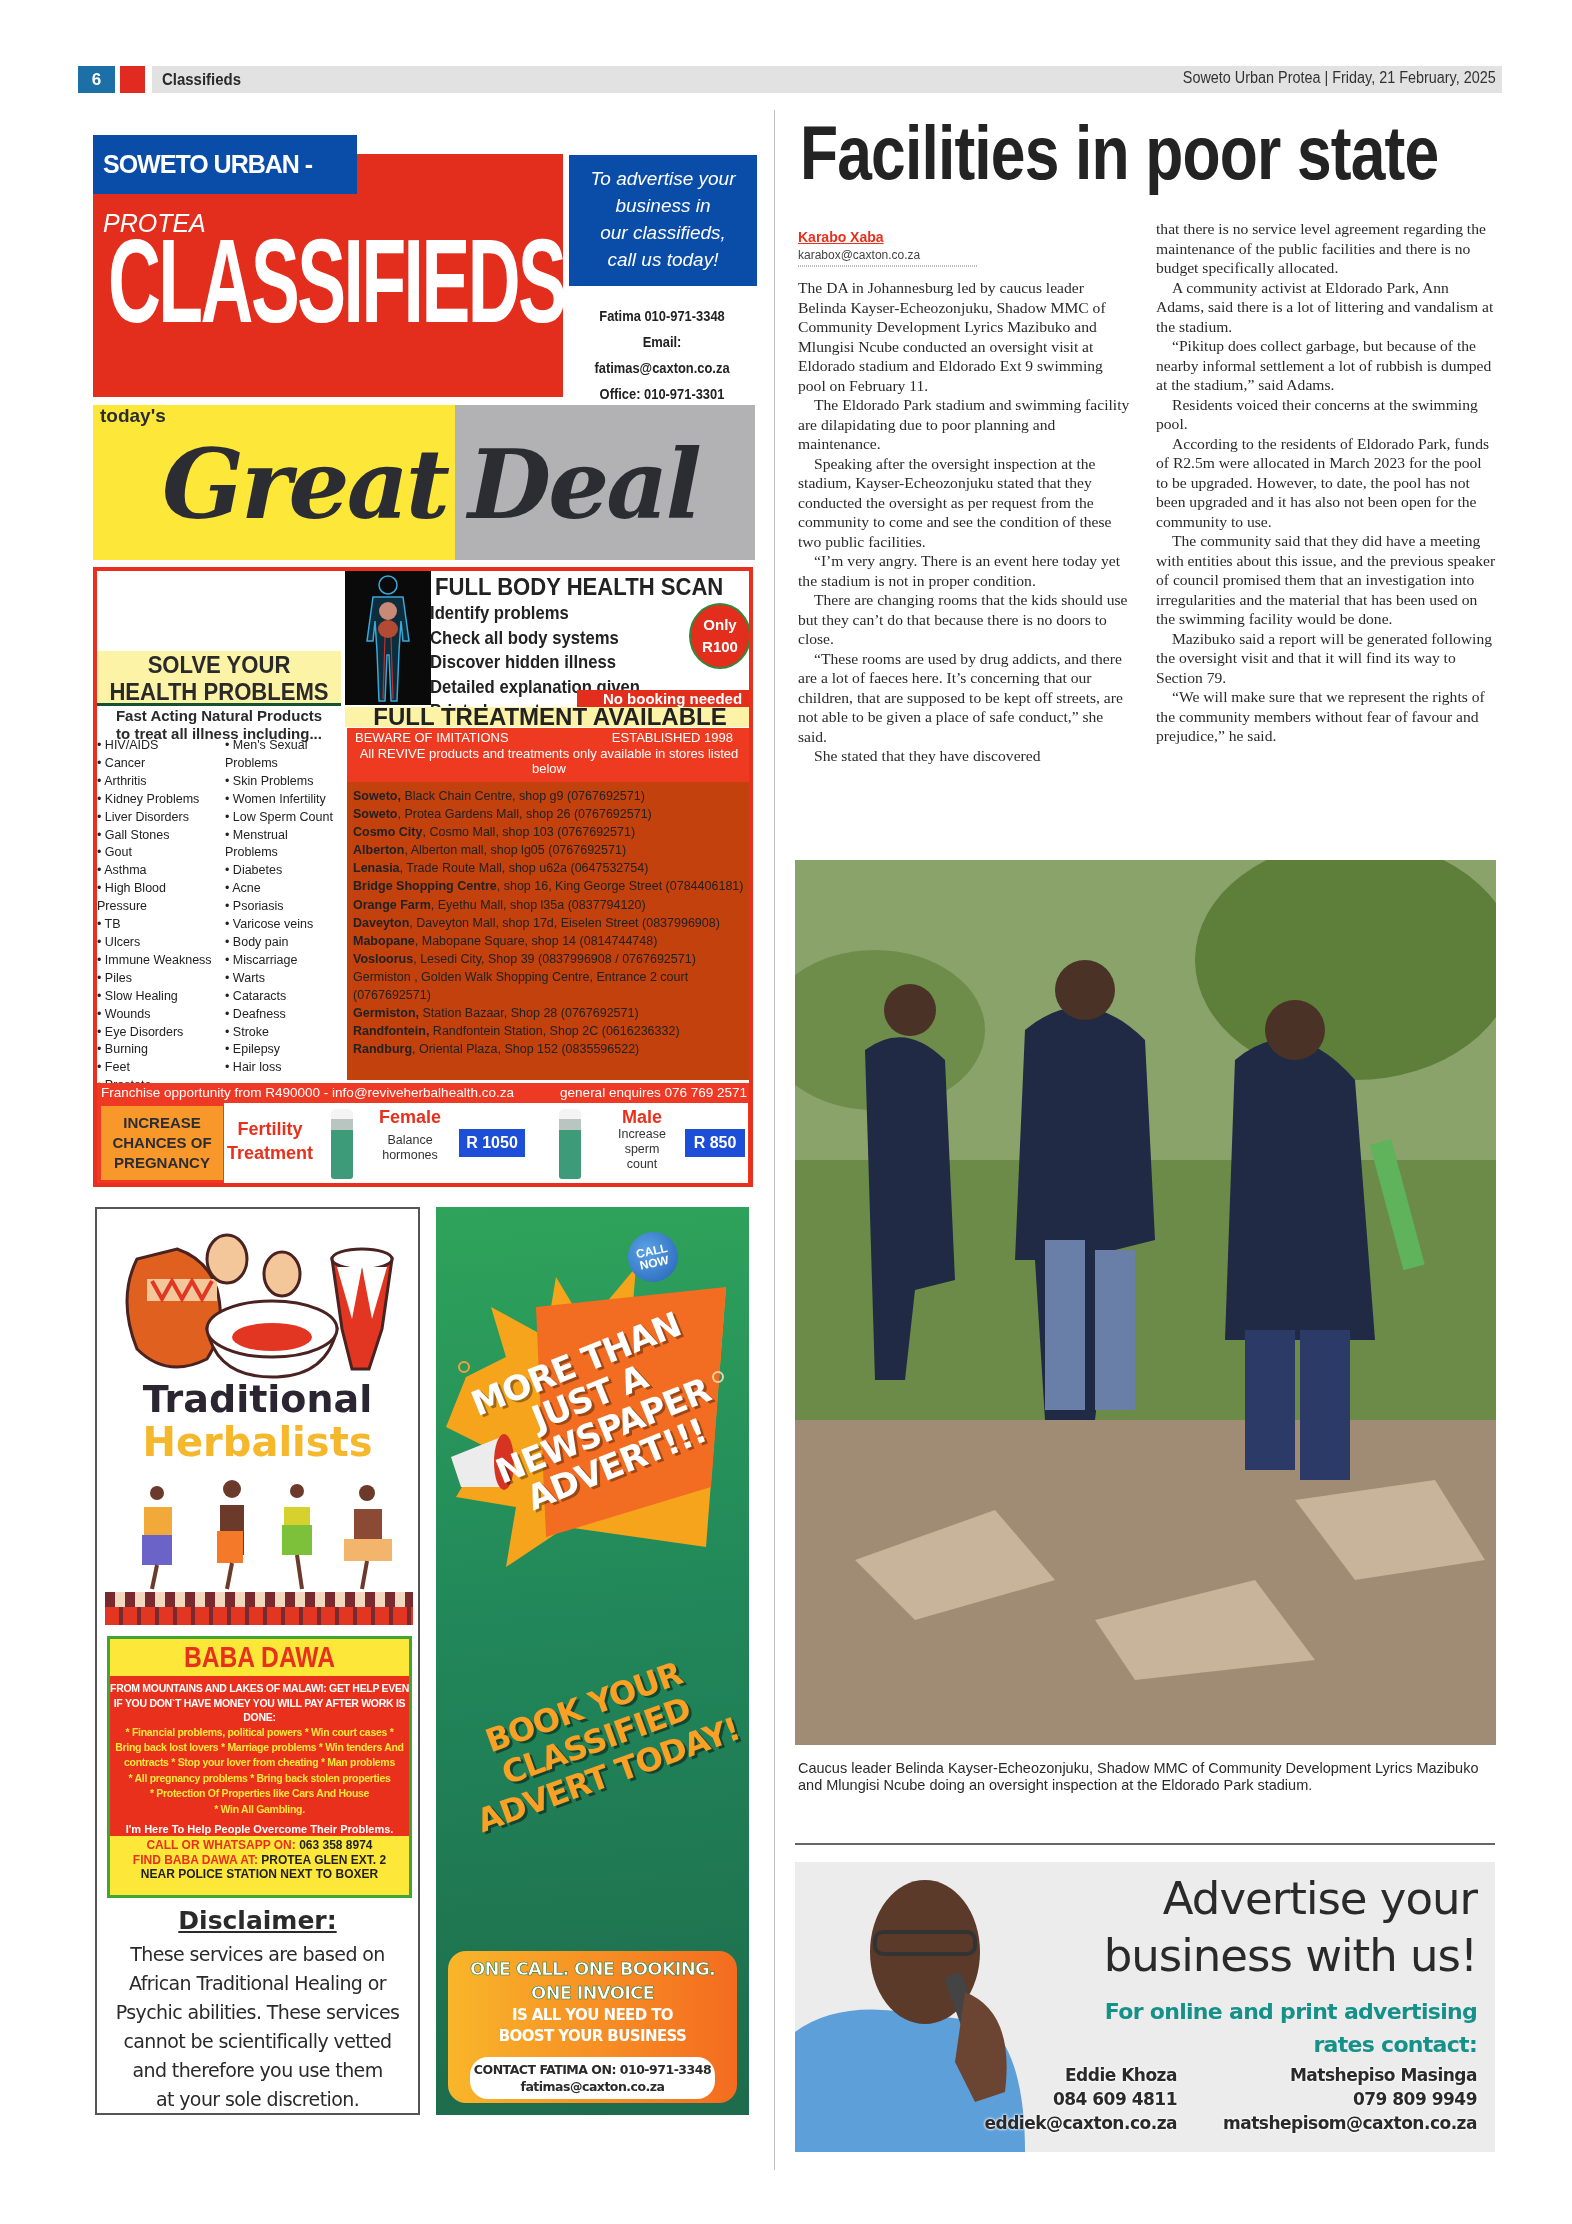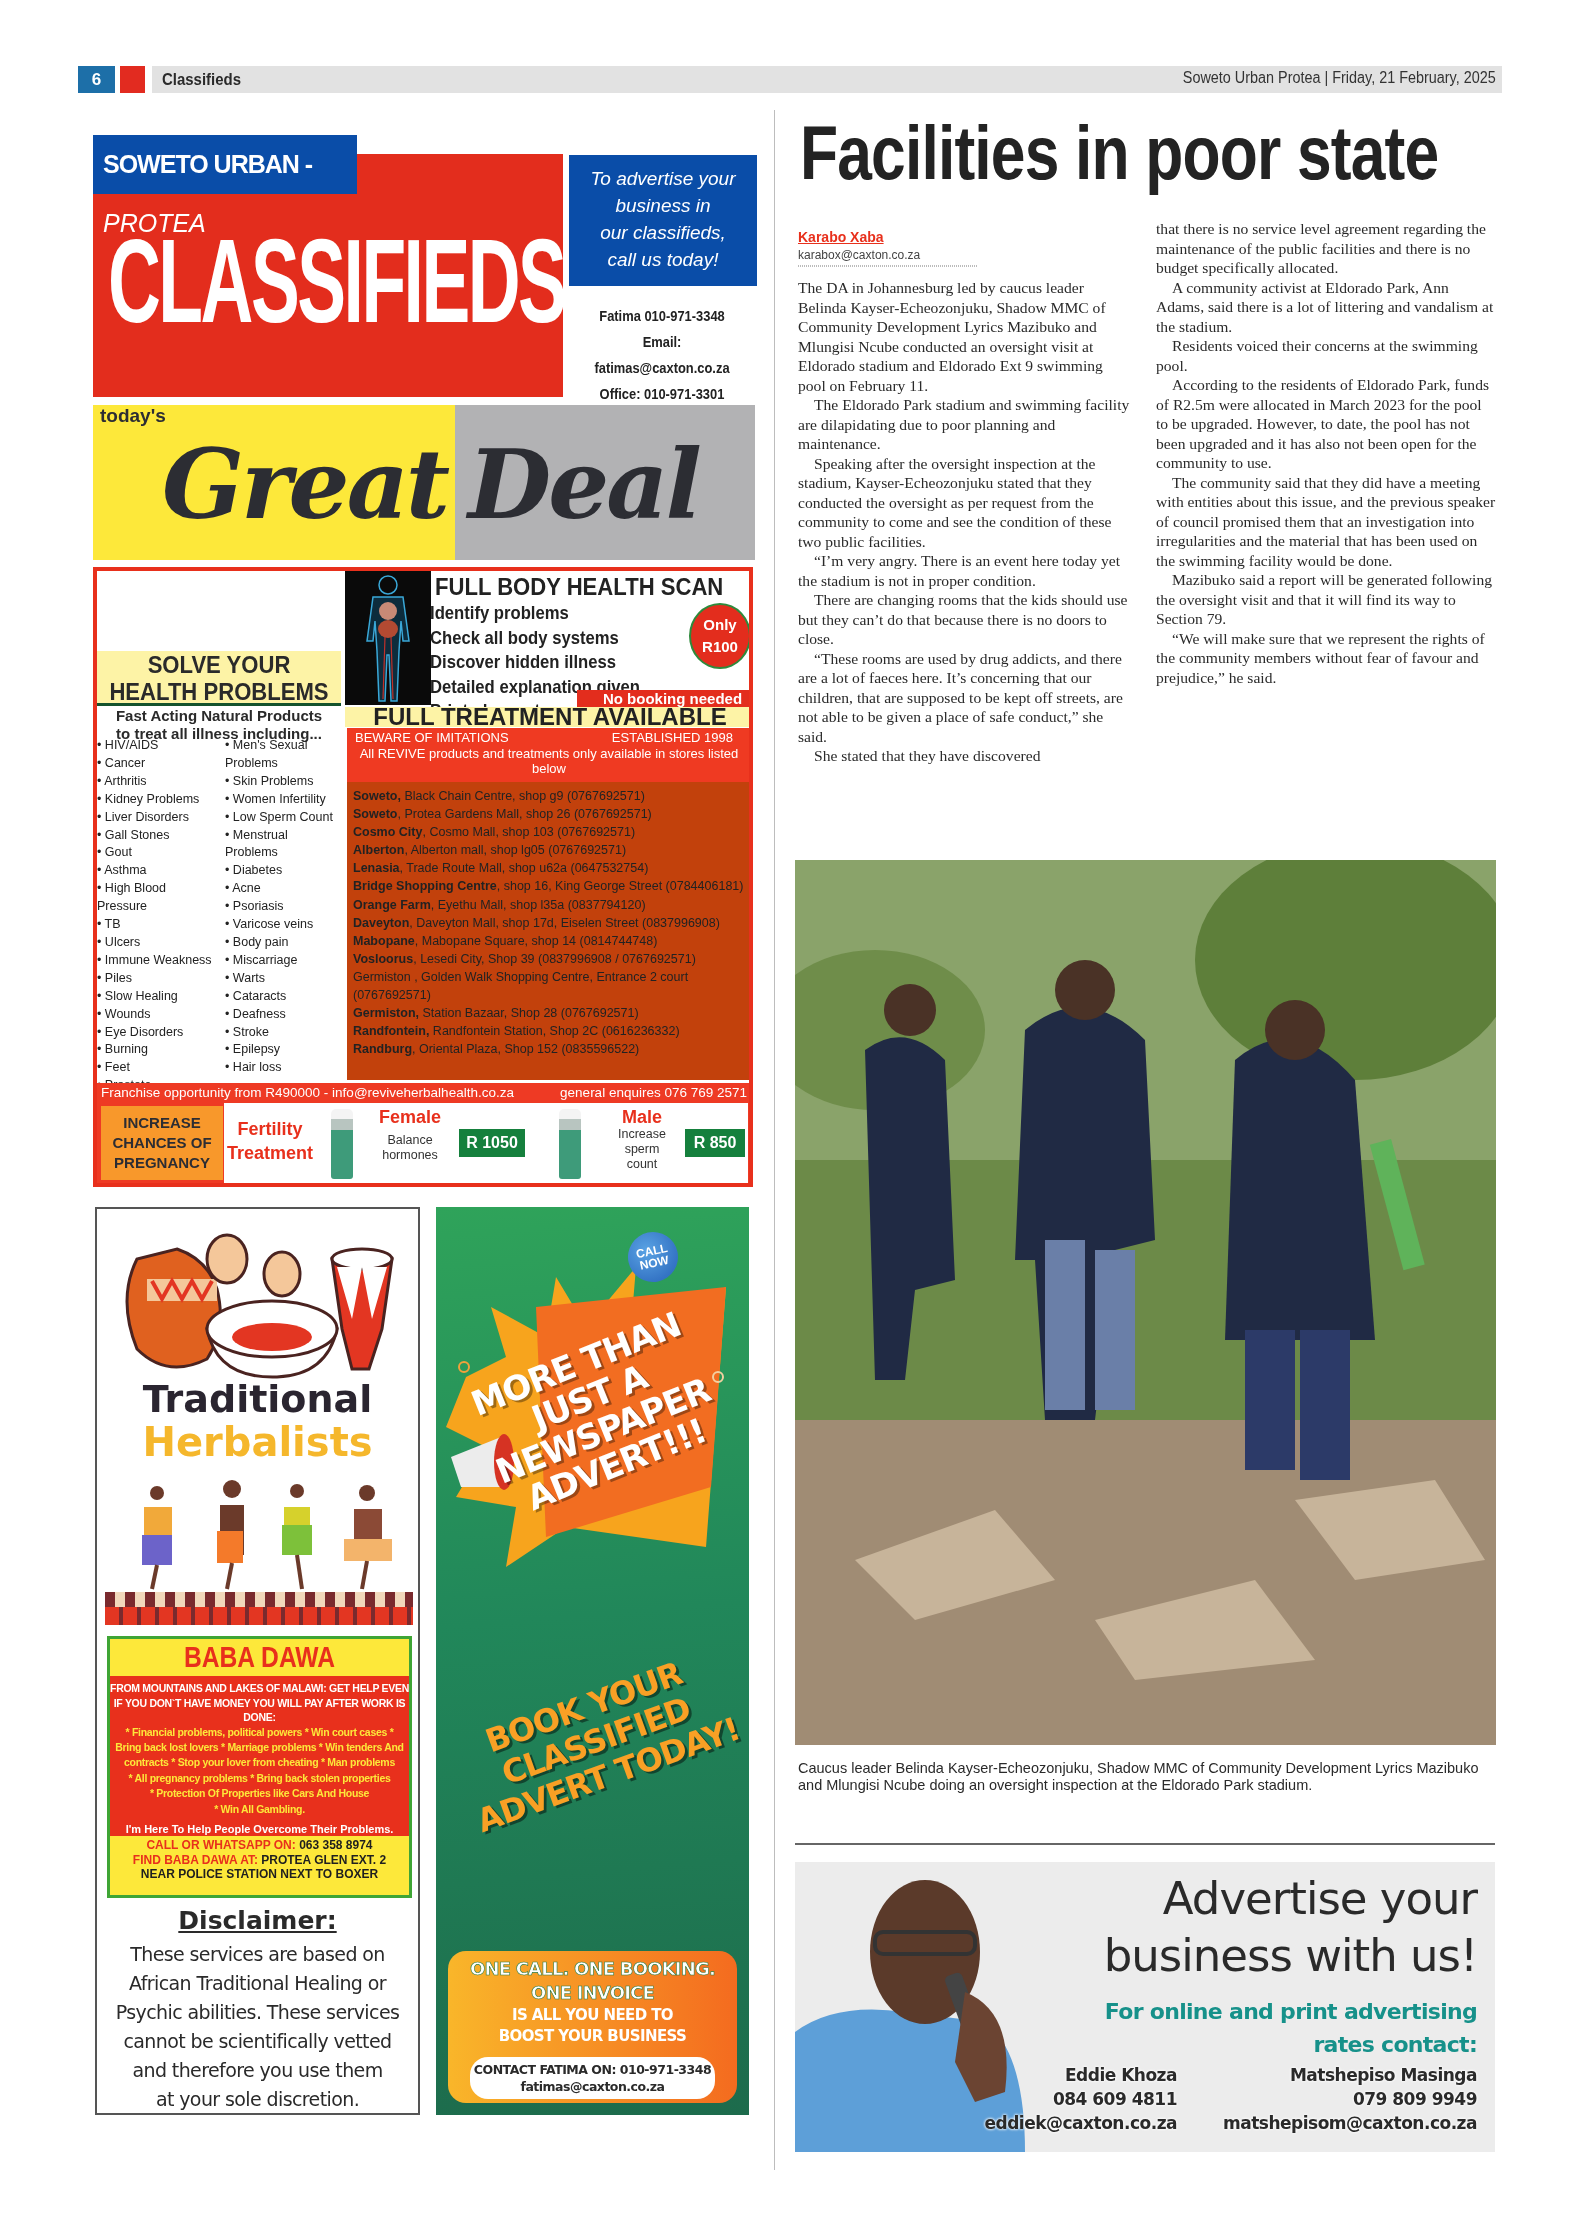--- a/index.html
+++ b/index.html
@@ -57,21 +57,21 @@
   .rv-stores b { font-weight: bold; }
   .rv-franchise { position: absolute; left: 0; top: 512px; width: 660px; height: 20px; background: #ee3a24; color: #fff; font: 13.5px "Liberation Sans", sans-serif; line-height: 20px; padding-left: 4px; white-space: nowrap; }
   .rv-franchise .gen { position: absolute; right: 10px; top: 0; }
   .rv-fert { position: absolute; left: 0; top: 532px; width: 660px; height: 88px; background: #ee3a24; }
   .rv-fert .white { position: absolute; left: 127px; top: 0; width: 524px; height: 82px; background: #fff; }
   .rv-inc { position: absolute; left: 4px; top: 3px; width: 122px; height: 74px; background: #f8982b; text-align: center; font: bold 15px "Liberation Sans", sans-serif; color: #2c2d33; line-height: 20px; padding-top: 7px; }
   .rv-fertlabel { position: absolute; left: 128px; top: 14px; width: 90px; text-align: center; font: bold 18px "Liberation Sans", sans-serif; color: #e8301c; line-height: 24px; }
   .rv-bottle { position: absolute; top: 6px; width: 22px; height: 70px; background: linear-gradient(#f4f4f4 0 14%, #b8c5c0 14% 30%, #3e9b7a 30% 100%); border-radius: 5px 5px 3px 3px; }
   .rv-gender { position: absolute; top: 4px; text-align: center; font: bold 18px "Liberation Sans", sans-serif; color: #e8301c; }
   .rv-gsub { position: absolute; text-align: center; font: 12.5px "Liberation Sans", sans-serif; color: #333; line-height: 15px; }
-  .rv-price { position: absolute; top: 26px; height: 28px; background: #15803d; color: #fff; font: bold 16px "Liberation Sans", sans-serif; line-height: 28px; text-align: center; }
+  .rv-price { position: absolute; top: 26px; height: 28px; background: #1d4ed8; color: #fff; font: bold 16px "Liberation Sans", sans-serif; line-height: 28px; text-align: center; }
 
   
   .th { position: absolute; left: 95px; top: 1207px; width: 325px; height: 908px; border: 2px solid #555; background: #fff; overflow: hidden; }
   .th-art { position: absolute; left: 10px; top: 10px; width: 300px; height: 160px; }
   .th-trad { position: absolute; left: 0; right: 0; top: 168px; text-align: center; font: bold 38px "DejaVu Sans", sans-serif; color: #2a2530; letter-spacing: 0px; }
   .th-herb { position: absolute; left: 0; right: 0; top: 210px; text-align: center; font: bold 40px "DejaVu Sans", sans-serif; color: #f5b72c; }
   .th-dancers { position: absolute; left: 15px; top: 262px; width: 295px; height: 120px; }
   .th-border { position: absolute; left: 8px; top: 383px; width: 308px; height: 30px; background: repeating-linear-gradient(90deg, #7a2a2e 0 10px, #f2d8bc 10px 20px); }
   .th-border2 { position: absolute; left: 8px; top: 398px; width: 308px; height: 18px; background: repeating-linear-gradient(90deg, #e33622 0 14px, #7a2a2e 14px 18px); }
   .bd { position: absolute; left: 10px; top: 427px; width: 305px; height: 262px; background: #fde83a; border: 3px solid #3fa535; }
@@ -408,20 +408,21 @@
     <p class="ind">The Eldorado Park stadium and swimming facility are dilapidating due to poor planning and maintenance.</p>
     <p class="ind">Speaking after the oversight inspection at the stadium, Kayser-Echeozonjuku stated that they conducted the oversight as per request from the community to come and see the condition of these two public facilities.</p>
     <p class="ind">“I’m very angry. There is an event here today yet the stadium is not in proper condition.</p>
     <p class="ind">There are changing rooms that the kids should use but they can’t do that because there is no doors to close.</p>
     <p class="ind">“These rooms are used by drug addicts, and there are a lot of faeces here. It’s concerning that our children, that are supposed to be kept off streets, are not able to be given a place of safe conduct,” she said.</p>
     <p class="ind">She stated that they have discovered</p>
   </div>
 <div class="col col2" id="col2">
     <p>that there is no service level agreement regarding the maintenance of the public facilities and there is no budget specifically allocated.</p>
     <p class="ind">A community activist at Eldorado Park, Ann Adams, said there is a lot of littering and vandalism at the stadium.</p>
+    <p class="ind">“Pikitup does collect garbage, but because of the nearby informal settlement a lot of rubbish is dumped at the stadium,” said Adams.</p>
     <p class="ind">Residents voiced their concerns at the swimming pool.</p>
     <p class="ind">According to the residents of Eldorado Park, funds of R2.5m were allocated in March 2023 for the pool to be upgraded. However, to date, the pool has not been upgraded and it has also not been open for the community to use.</p>
     <p class="ind">The community said that they did have a meeting with entities about this issue, and the previous speaker of council promised them that an investigation into irregularities and the material that has been used on the swimming facility would be done.</p>
     <p class="ind">Mazibuko said a report will be generated following the oversight visit and that it will find its way to Section 79.</p>
     <p class="ind">“We will make sure that we represent the rights of the community members without fear of favour and prejudice,” he said.</p>
   </div>
 
 <div class="photo">
   <svg width="701" height="885" viewBox="0 0 701 885">
     <rect x="0" y="0" width="701" height="300" fill="#8aa36a"></rect>

